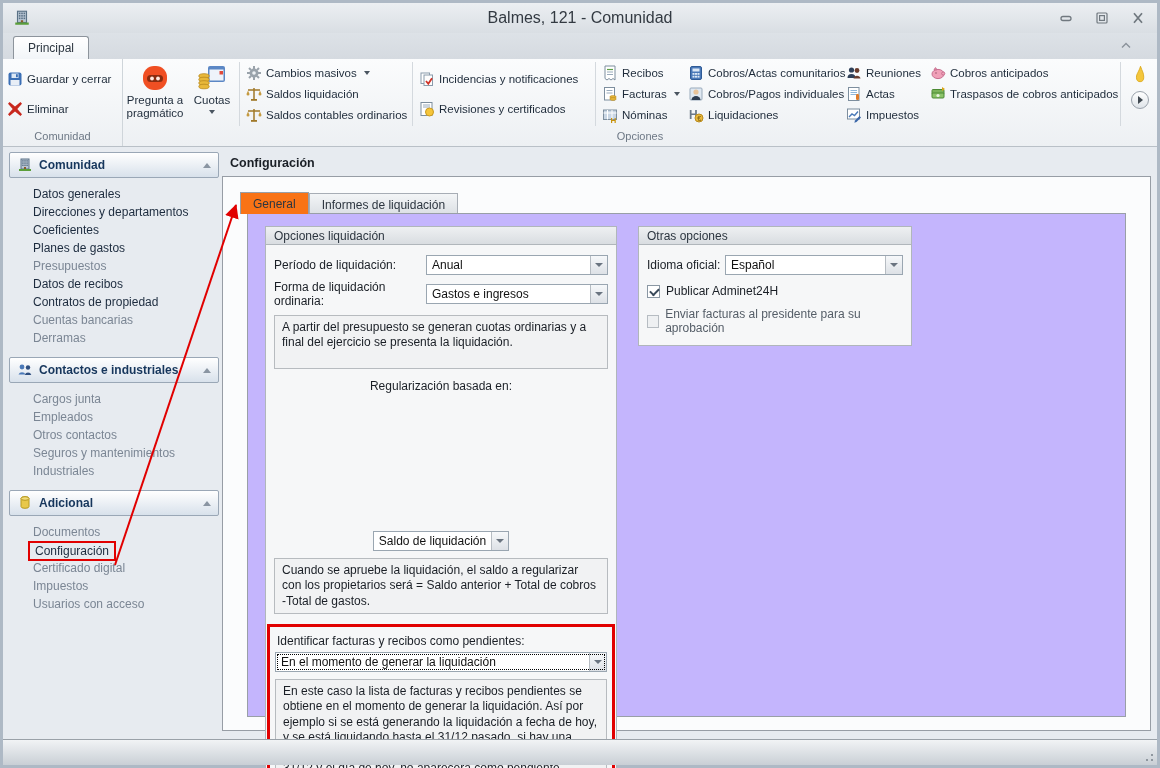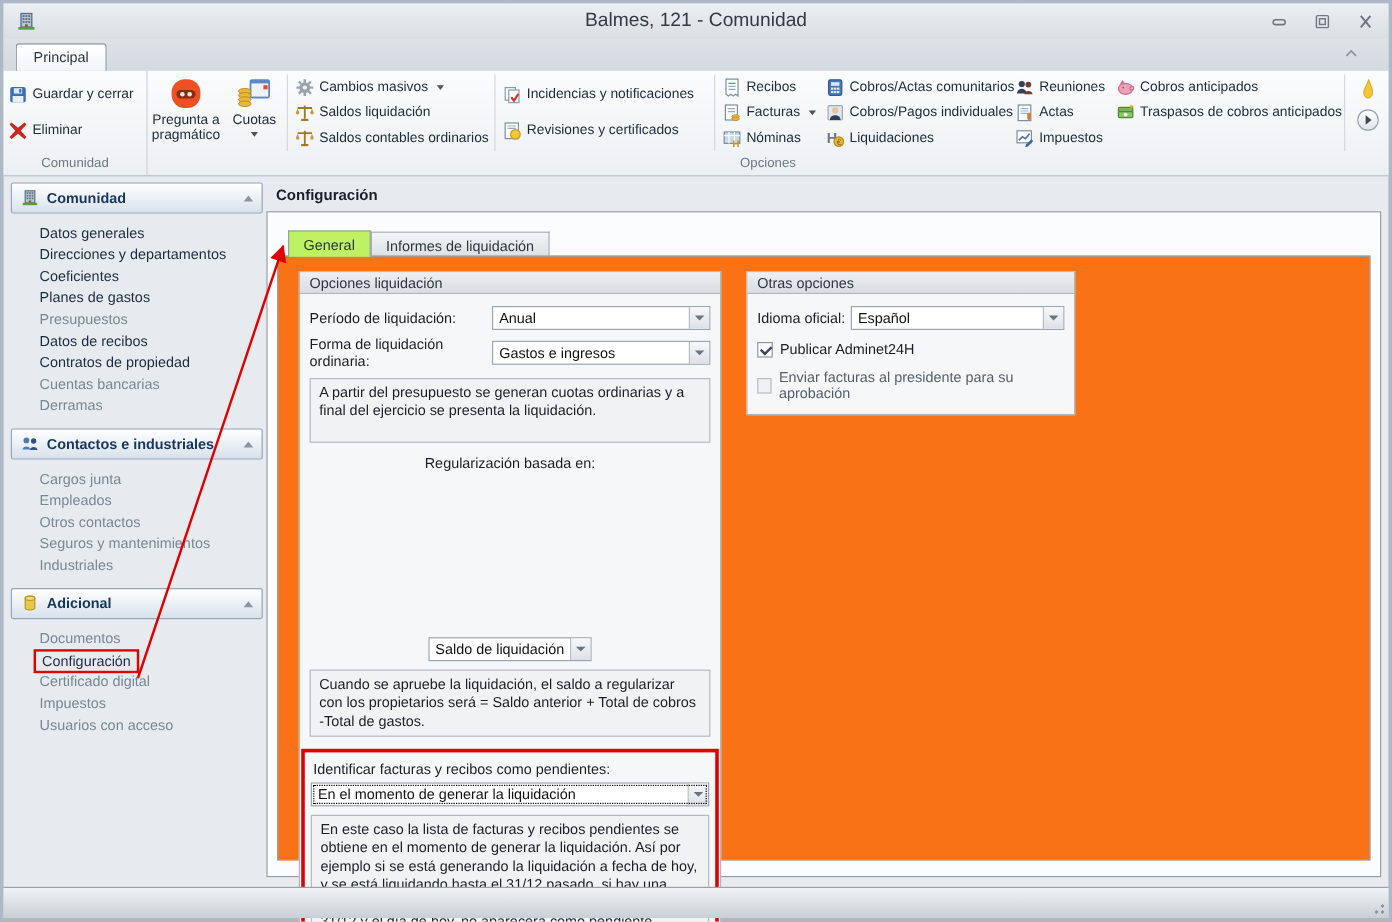--- a/index.html
+++ b/index.html
@@ -65,25 +65,25 @@
   .mt10 { margin-top:10px; }
   .red-outline { display:inline-block; border:2px solid #e10000; padding:0 5px; margin-left:-5px;
                  line-height:16px; height:20px; }
 
   .mainarea { flex:1; display:flex; flex-direction:column; margin-left:3px; }
   .mheader { height:26px; padding:6px 0 0 8px; font-size:12.5px; font-weight:bold; color:#1a1f26; }
   .mpanel { flex:1; margin-bottom:8px; border:1px solid #979da5; background:#fbfcfd;
             display:flex; flex-direction:column; }
   .tabstrip { display:flex; align-items:flex-end; padding-left:17px; margin-top:13px; height:23px; }
   .tab2 { font-size:12px; color:#2d3640; padding:4px 12px 0; height:22px; white-space:nowrap; }
-  .tab2.active { background:#bef264; border:1px solid #999fa7; border-bottom:none; margin-bottom:-1px;
+  .tab2.active { background:#f97316; border:1px solid #999fa7; border-bottom:none; margin-bottom:-1px;
                  position:relative; z-index:2; }
   .tab2.inactive { background:linear-gradient(#f3f5f7,#dde1e5); border:1px solid #a7adb5; border-bottom:none;
                    height:20px; }
-  .page { flex:1; margin:0 8px 13px; border:1px solid #999fa7; background:#f97316; position:relative; }
+  .page { flex:1; margin:0 24px 13px; border:1px solid #999fa7; background:#c4b5fd; position:relative; }
 
   .gb { border:1px solid #b0b6bb; background:#f6f7f8; }
   .gb-h { height:18px; background:linear-gradient(#eef0f2,#d9dde1); border-bottom:1px solid #b0b6bb;
           font-size:12px; color:#2d3640; padding:2px 0 0 8px; }
   .gb-b { padding:2px 8px 10px; }
   .col-left { position:absolute; left:17px; top:12px; width:352px; }
   .col-right { position:absolute; left:390px; top:12px; width:274px; }
 
   .frow { display:flex; align-items:center; margin-top:8px; }
   .flabel { flex:0 0 152px; font-size:12px; color:#1a1f26; }

